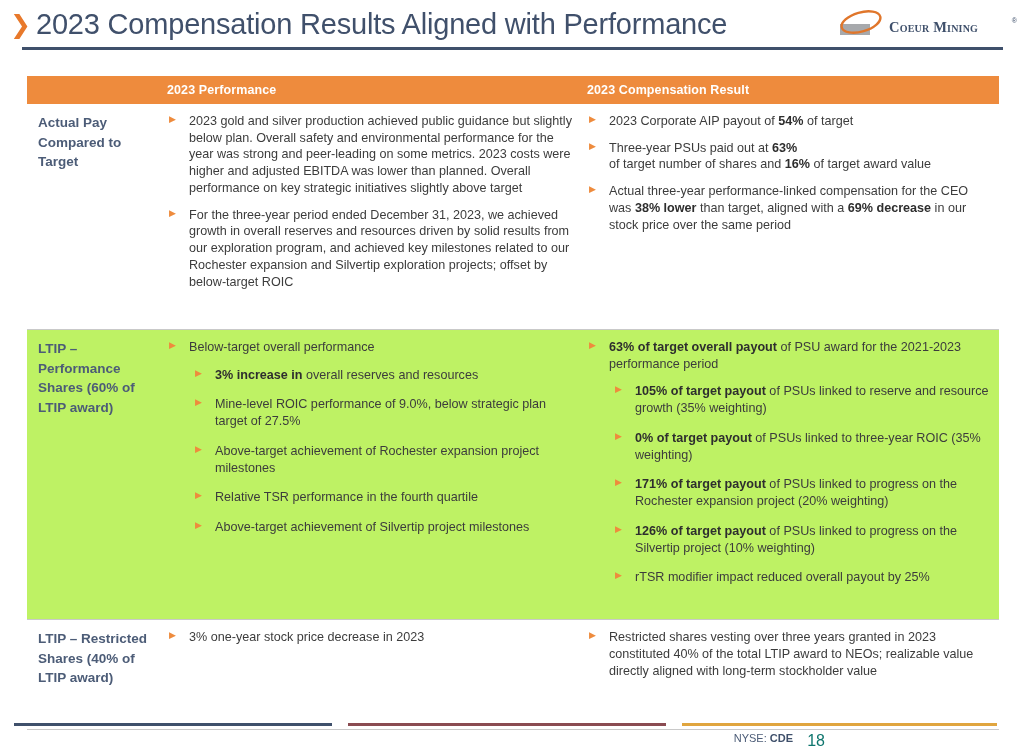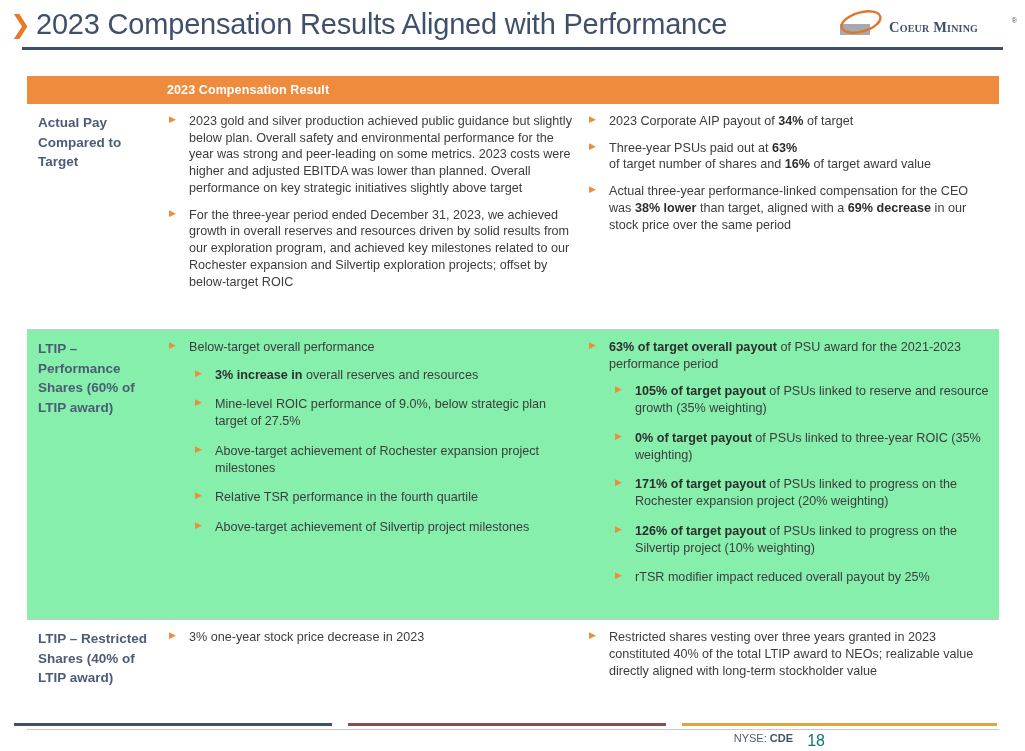--- a/index.html
+++ b/index.html
@@ -96,21 +96,21 @@
     letter-spacing: 0.1px;
   }
   .col-a { width: 140px; flex: 0 0 140px; }
   .col-b { width: 420px; flex: 0 0 420px; }
   .col-c { width: 412px; flex: 0 0 412px; }
 
   .row {
     display: flex;
     position: relative;
   }
-  .row-shaded { background: #86efac; }
+  .row-shaded { background: #bef264; }
   .row-sep {
     position: absolute;
     left: 0; right: 0; bottom: 0;
     height: 1px;
     background: #C9C9C9;
   }
   .cell { padding-top: 9px; padding-bottom: 21px; }
   .cell-a { padding-left: 11px; padding-right: 8px; }
   .cell-b { padding-right: 14px; }
   .cell-c { padding-right: 10px; }
@@ -186,36 +186,37 @@
       <rect x="1" y="14" width="30" height="11" fill="#A7A9AC"></rect>
       <ellipse cx="22" cy="12" rx="20" ry="9.5" transform="rotate(-16 22 12)" fill="none" stroke="#E0762B" stroke-width="2.4"></ellipse>
     </svg>
     <div class="logo-text">Coeur Mining</div>
     <div class="logo-tm">®</div>
   </div>
 
   <div class="table">
     <div class="thead">
       <div class="col-a th" style="padding-left:11px"></div>
+      <div class="col-b th">2023 Performance</div>
       <div class="col-c th">2023 Compensation Result</div>
     </div>
     <div id="rows-container">
         <div class="row" style="min-height:226px">
           <div class="col-a cell cell-a">
             <div class="row-label">Actual Pay Compared to Target</div>
           </div>
           <div class="col-b cell cell-b">
             <ul class="blist tight">
               <li>2023 gold and silver production achieved public guidance but slightly below plan. Overall safety and environmental performance for the year was strong and peer-leading on some metrics. 2023 costs were higher and adjusted EBITDA was lower than planned. Overall performance on key strategic initiatives slightly above target</li>
               <li>For the three-year period ended December 31, 2023, we achieved growth in overall reserves and resources driven by solid results from our exploration program, and achieved key milestones related to our Rochester expansion and Silvertip exploration projects; offset by below-target ROIC</li>
             </ul>
           </div>
           <div class="col-c cell cell-c">
             <ul class="blist tight">
-              <li>2023 Corporate AIP payout of <b>34%</b> of target</li>
+              <li>2023 Corporate AIP payout of <b>54%</b> of target</li>
               <li>Three-year PSUs paid out at <b>63%</b><br>of target number of shares and <b>16%</b> of target award value</li>
               <li>Actual three-year performance-linked compensation for the CEO was <b>38% lower</b> than target, aligned with a <b>69% decrease</b> in our stock price over the same period</li>
             </ul>
           </div>
           <div class="row-sep"></div>
         </div>
         <div class="row row-shaded" style="min-height:253px">
           <div class="col-a cell cell-a">
             <div class="row-label">LTIP – Performance Shares (60% of LTIP award)</div>
           </div>

